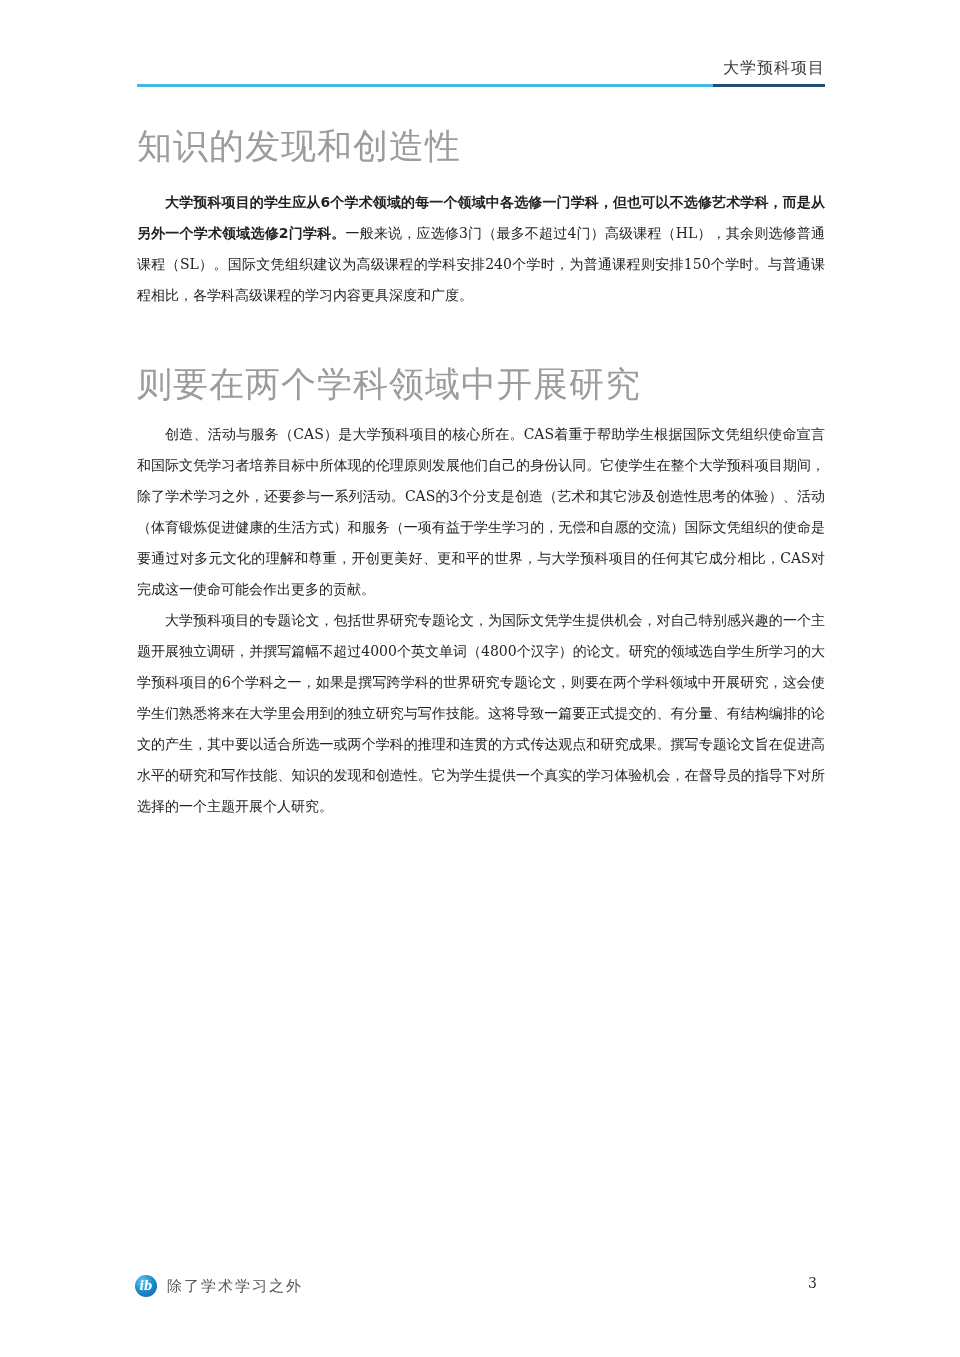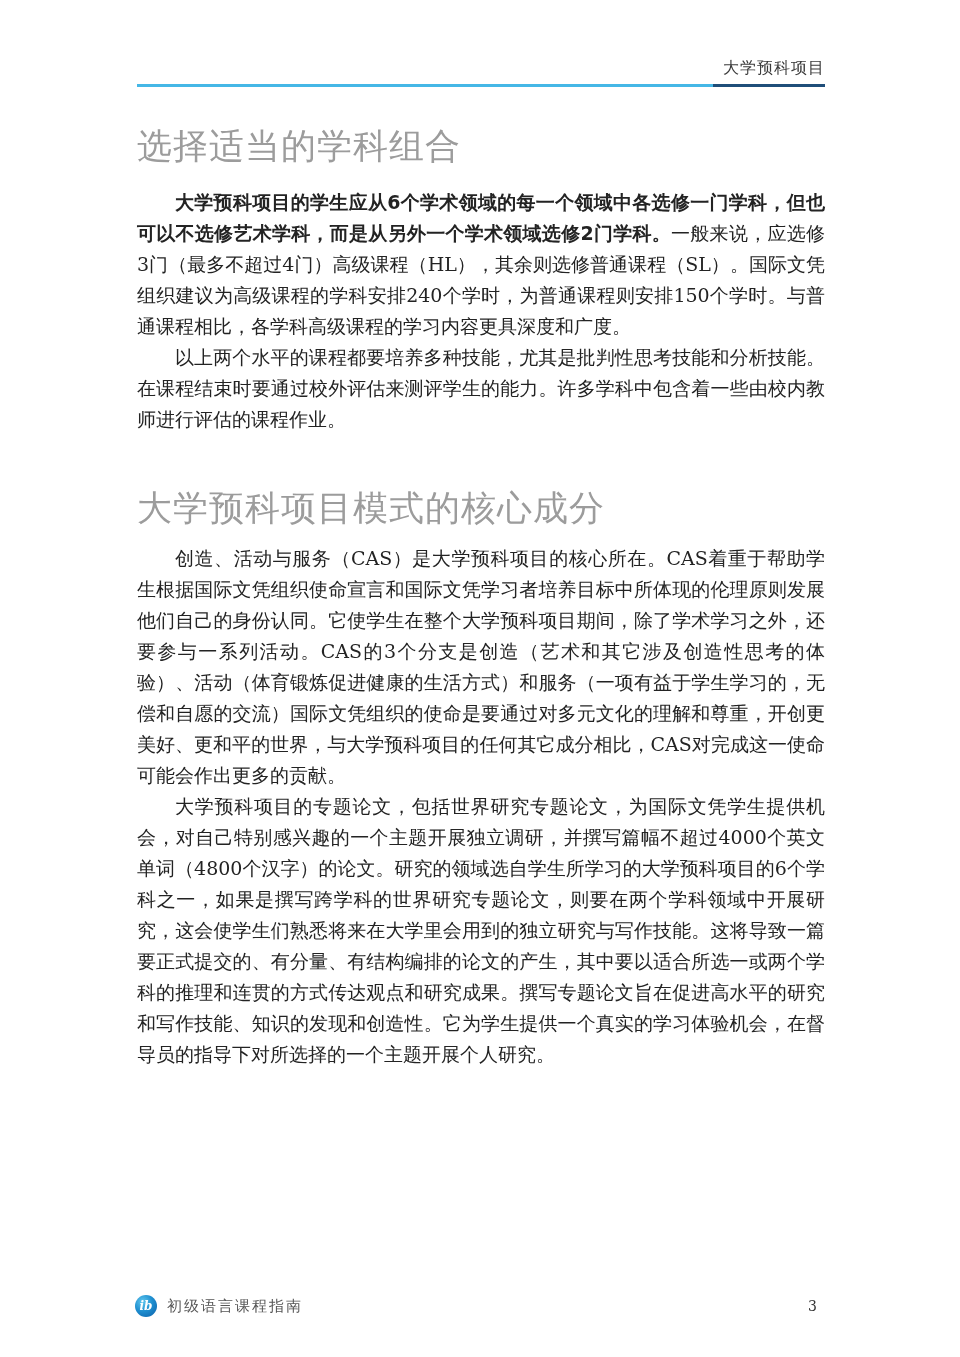--- a/index.html
+++ b/index.html
@@ -55,39 +55,39 @@
     font-size: 35px;
     line-height: 1.2;
     color: #9c9c9c;
     letter-spacing: 1px;
     margin: 0;
   }
   .h1-first { margin-top: 38px; margin-bottom: 20px; }
   .h2-second { margin-top: 52px; margin-bottom: 14px; }
   
   .para {
-    font-size: 19px;
+    font-size: 14px;
     line-height: 31px;
     text-align: justify;
     text-indent: 2em;
     margin: 0;
     color: #232323;
   }
   .run-bold {
     font-weight: 700;
     font-family: "DejaVu Sans", "Liberation Sans", sans-serif;
   }
   
   .footer {
     position: absolute;
     left: 135px;
     right: 135px;
-    bottom: 40px;
+    bottom: 60px;
     display: flex;
-    align-items: center;
+    align-items: flex-start;
     justify-content: space-between;
     font-size: 15px;
     color: #4a4a4a;
   }
   .footer-left {
     display: flex;
     align-items: center;
     gap: 10px;
   }
   .ib-logo {
@@ -120,37 +120,36 @@
 
   <div class="content">
 
     <div class="header">
       <span class="header-title">大学预科项目</span>
       <div class="header-rule">
         <div class="header-rule-dark"></div>
       </div>
     </div>
 
-    <h1 class="section-heading h1-first">选择适当的学科组合</h1>
+    <h1 class="section-heading h1-first">知识的发现和创造性</h1>
 
     <p class="para"><span class="run-bold">大学预科项目的学生应从6个学术领域的每一个领域中各选修一门学科，但也可以不选修艺术学科，而是从另外一个学术领域选修2门学科。</span><span>一般来说，应选修3门（最多不超过4门）高级课程（HL），其余则选修普通课程（SL）。国际文凭组织建议为高级课程的学科安排240个学时，为普通课程则安排150个学时。与普通课程相比，各学科高级课程的学习内容更具深度和广度。</span></p>
 
-    <p class="para"><span>以上两个水平的课程都要培养多种技能，尤其是批判性思考技能和分析技能。在课程结束时要通过校外评估来测评学生的能力。许多学科中包含着一些由校内教师进行评估的课程作业。</span></p>
 
-    <h1 class="section-heading h2-second">大学预科项目模式的核心成分</h1>
+    <h1 class="section-heading h2-second">则要在两个学科领域中开展研究</h1>
 
 
 
     <p class="para"><span>创造、活动与服务（CAS）是大学预科项目的核心所在。CAS着重于帮助学生根据国际文凭组织使命宣言和国际文凭学习者培养目标中所体现的伦理原则发展他们自己的身份认同。它使学生在整个大学预科项目期间，除了学术学习之外，还要参与一系列活动。CAS的3个分支是创造（艺术和其它涉及创造性思考的体验）、活动（体育锻炼促进健康的生活方式）和服务（一项有益于学生学习的，无偿和自愿的交流）国际文凭组织的使命是要通过对多元文化的理解和尊重，开创更美好、更和平的世界，与大学预科项目的任何其它成分相比，CAS对完成这一使命可能会作出更多的贡献。</span></p>
 
     <p class="para"><span>大学预科项目的专题论文，包括世界研究专题论文，为国际文凭学生提供机会，对自己特别感兴趣的一个主题开展独立调研，并撰写篇幅不超过4000个英文单词（4800个汉字）的论文。研究的领域选自学生所学习的大学预科项目的6个学科之一，如果是撰写跨学科的世界研究专题论文，则要在两个学科领域中开展研究，这会使学生们熟悉将来在大学里会用到的独立研究与写作技能。这将导致一篇要正式提交的、有分量、有结构编排的论文的产生，其中要以适合所选一或两个学科的推理和连贯的方式传达观点和研究成果。撰写专题论文旨在促进高水平的研究和写作技能、知识的发现和创造性。它为学生提供一个真实的学习体验机会，在督导员的指导下对所选择的一个主题开展个人研究。</span></p>
 
   </div>
 
   <div class="footer">
     <div class="footer-left">
       <span class="ib-logo">ib</span>
-      <span class="footer-doc-title">初级语言课程指南</span>
+      <span class="footer-doc-title">除了学术学习之外</span>
     </div>
     <span class="footer-page-number">3</span>
   </div>
 
 </div>
 
 </body></html>

